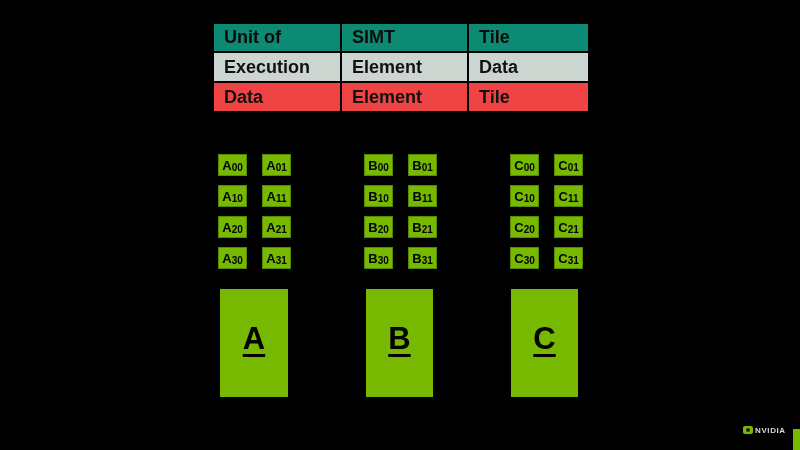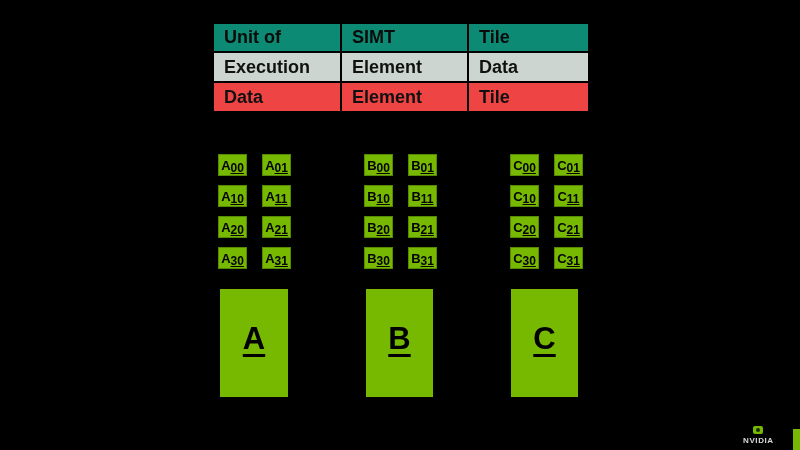--- a/index.html
+++ b/index.html
@@ -56,25 +56,24 @@
     background: #76b900;
     border: 1px solid #568a00;
     box-sizing: border-box;
     display: flex; align-items: center; justify-content: center;
     color: #000;
     font-weight: 700;
     font-size: 13px;
     line-height: 1;
   }
   .mcell sub {
-    font-size: 12px;
+    font-size: 10px;
     font-weight: 700;
     transform: translateY(3px);
     line-height: 1;
-    text-decoration: underline;
   }
 
   
   .block {
     position: absolute; top: 289px;
     width: 68px; height: 108px;
     background: #76b900;
     display: flex; align-items: center; justify-content: center;
   }
   .block.block-a { left: 220px; }
@@ -86,21 +85,21 @@
     color: #000;
     text-decoration: underline;
     text-decoration-thickness: 3px;
     text-underline-offset: 5px;
     padding-bottom: 8px;
   }
 
   
   .brand {
     position: absolute; left: 743px; top: 426px;
-    display: flex; align-items: center; gap: 2px; flex-direction: column;
+    display: flex; gap: 2px;
   }
   .brand-icon {
     width: 10px; height: 8px;
     background: #76b900;
     border-radius: 2px;
     position: relative;
   }
   .brand-icon::after {
     content: "";
     position: absolute; left: 3px; top: 2px;

